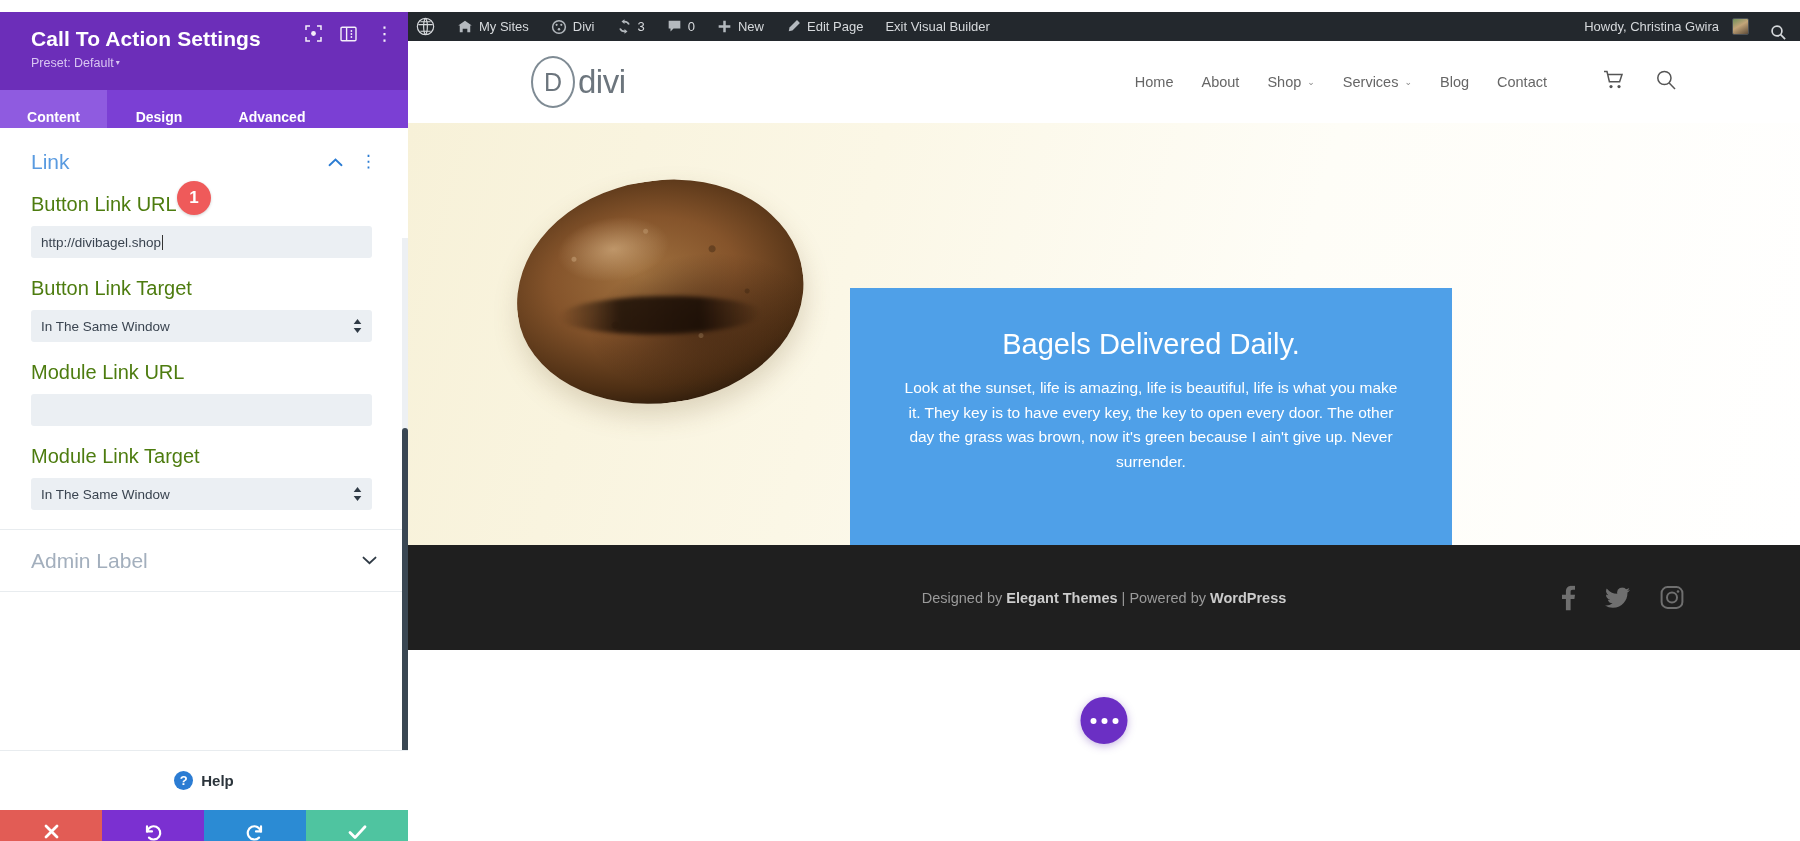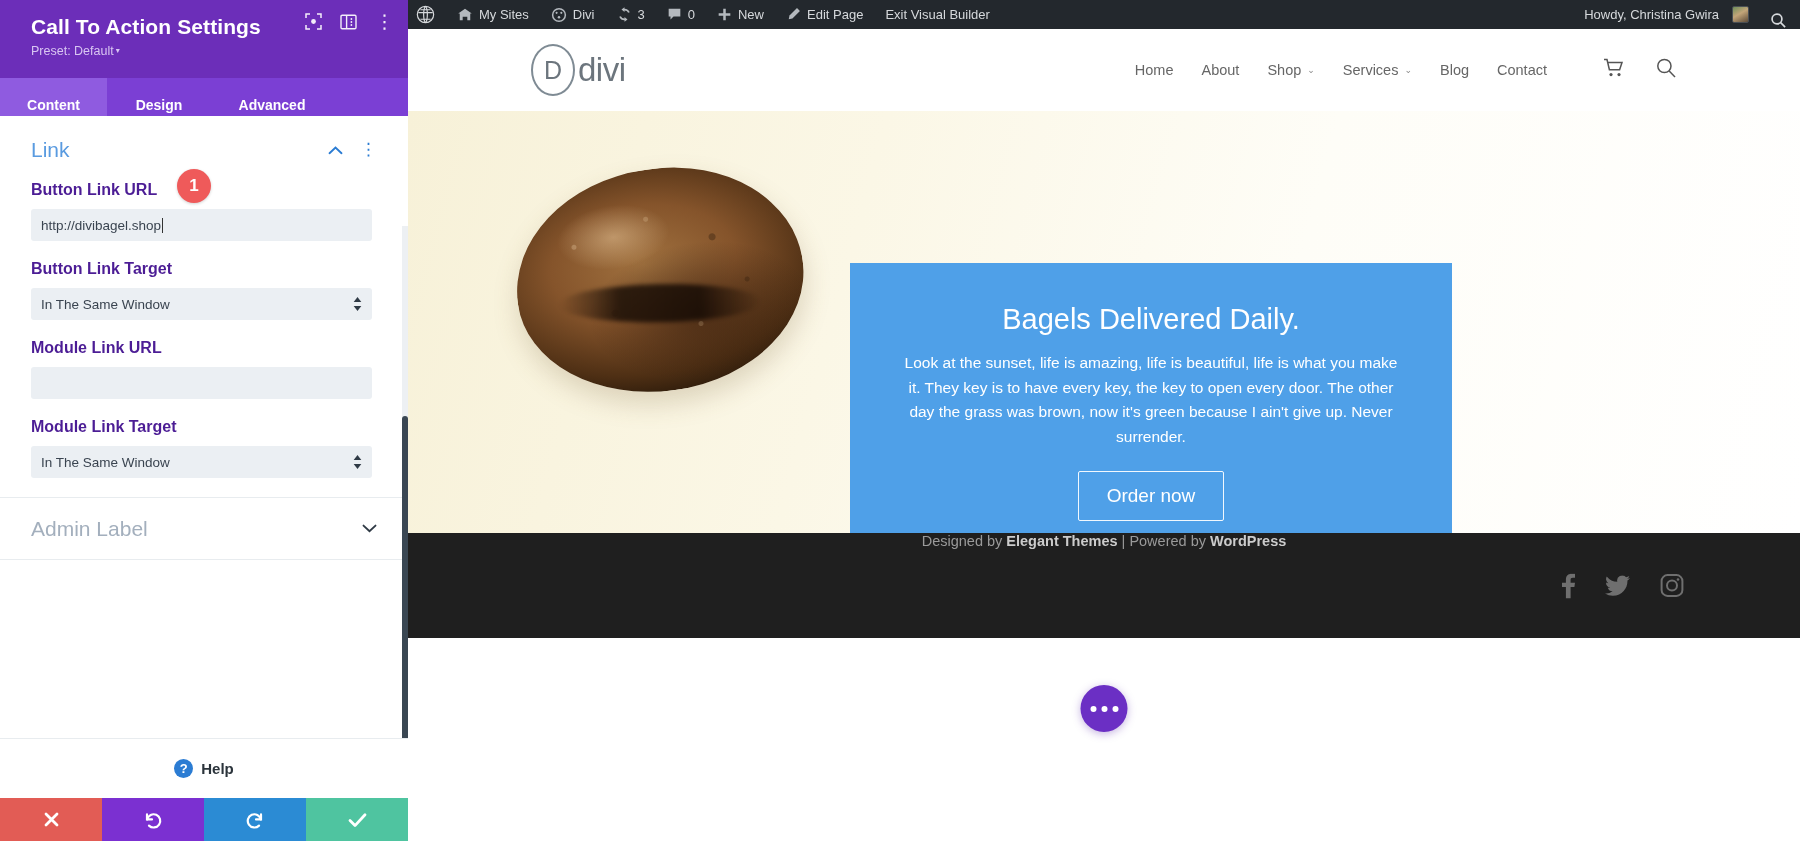--- a/index.html
+++ b/index.html
@@ -2,21 +2,21 @@
 <html><head>
 <meta charset="utf-8">
 <style>
   * { box-sizing: border-box; margin: 0; padding: 0; }
   html, body {
     width: 1800px; height: 841px;
     overflow: hidden;
     font-family: "Liberation Sans", sans-serif;
     background: #fff;
   }
-  #root { position: relative; width: 1800px; height: 627px; }
+  #root { position: relative; width: 1800px; height: 627px; margin-top: 12px; }
 
   
   .panel {
     position: absolute; left: 0; top: 0;
     width: 408px; height: 841px;
     background: #fff;
     display: flex; flex-direction: column;
     z-index: 20;
     overflow: hidden;
   }
@@ -62,21 +62,21 @@
   }
   .section-title { color: #5A9BE0; font-size: 21px; font-weight: 400; }
   .section-title.muted { color: #A3AFBD; }
   .sec-actions { display: flex; align-items: center; gap: 17px; }
   .chev { color: #2B7CD3; font-size: 13px; }
   .chev.dark { color: #2f3a45; }
   .sec-kebab { color: #2B7CD3; font-size: 17px; line-height: 14px; }
 
   .field { margin-bottom: 19px; position: relative; }
   .field-label {
-    font-size: 16px; color: #4c1d95; font-weight: bold;
+    font-size: 20px; color: #4d7c0f; font-weight: normal;
     margin-bottom: 10px; display: inline-block;
   }
   .text-input {
     width: 341px; height: 30px; background: #EBEFF3;
     border: none; border-radius: 3px;
     font-family: "Liberation Sans", sans-serif;
     font-size: 13.5px; color: #3a4450; padding: 16px 10px;
     display: flex; align-items: center;
   }
   .text-input.caret::after {
@@ -204,35 +204,35 @@
       radial-gradient(circle at 22% 30%, rgba(255,230,190,.25) 0 2px, transparent 3px),
       radial-gradient(circle at 48% 22%, rgba(255,230,190,.2) 0 2px, transparent 3px),
       radial-gradient(circle at 70% 34%, rgba(40,24,10,.35) 0 3px, transparent 4px),
       radial-gradient(circle at 33% 62%, rgba(40,24,10,.3) 0 3px, transparent 4px),
       radial-gradient(circle at 62% 72%, rgba(255,225,180,.18) 0 2px, transparent 3px),
       radial-gradient(circle at 80% 55%, rgba(40,24,10,.3) 0 2px, transparent 3px);
     mix-blend-mode: normal;
   }
 
   .cta-module {
-    position: absolute; left: 442px; top: 152px; width: 602px; height: 288px;
+    position: absolute; left: 442px; top: 165px; width: 602px; height: 288px;
     background: #4FA0E8; color: #fff;
     display: flex; flex-direction: column; align-items: center;
     padding: 38px 36px 0 36px; text-align: center;
   }
   .cta-title { font-size: 29px; font-weight: 400; line-height: 36px; margin-bottom: 14px; }
   .cta-desc { font-size: 15.5px; line-height: 24.5px; font-weight: 400; max-width: 496px; }
   .cta-btn {
     margin-top: 22px; border: 1px solid rgba(255,255,255,.92);
     padding: 13px 28px; font-size: 19px; color: #fff; cursor: pointer;
     background: transparent; border-radius: 2px;
   }
 
   .site-footer {
-    height: 105px; background: #1F1F1F; display: flex; 
+    height: 105px; background: #1F1F1F; display: flex; align-items: center;
     padding: 0 56px; position: relative;
   }
   .footer-text { font-size: 14.5px; color: #9a9a9a; margin: 0 auto; }
   .footer-text b { color: #ccc; font-weight: bold; }
   .footer-social {
     position: absolute; right: 116px; top: 50%; transform: translateY(-50%);
     display: flex; align-items: center; gap: 30px;
   }
   .fs { color: #6f6f6f; cursor: pointer; display:flex; }
 
@@ -499,21 +499,20 @@
           </span>
         </div>
       </div>
     </div>
 
     <div class="hero">
       <div class="bagel"></div>
       <div class="cta-module">
         <div class="cta-title">Bagels Delivered Daily.</div>
         <div class="cta-desc">Look at the sunset, life is amazing, life is beautiful, life is what you make it. They key is to have every key, the key to open every door. The other day the grass was brown, now it's green because I ain't give up. Never surrender.</div>
-        <div class="cta-btn">Order now</div>
       </div>
     </div>
 
     <div class="site-footer">
       <div class="footer-text">
         <span>Designed by </span><b>Elegant Themes</b><span> | </span><span>Powered by </span><b>WordPress</b>
       </div>
       <div class="footer-social">
         <span class="fs">
           <svg width="13" height="25" viewBox="0 0 13 25" fill="#6f6f6f">

